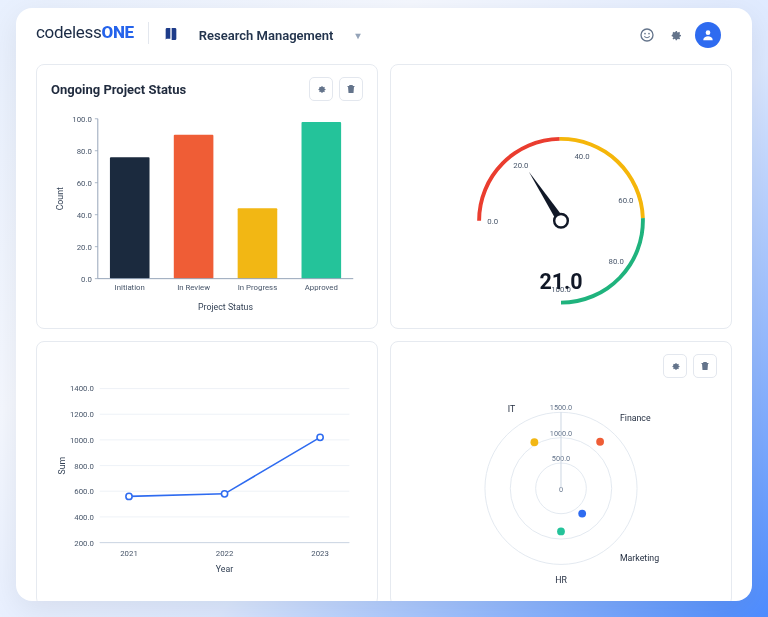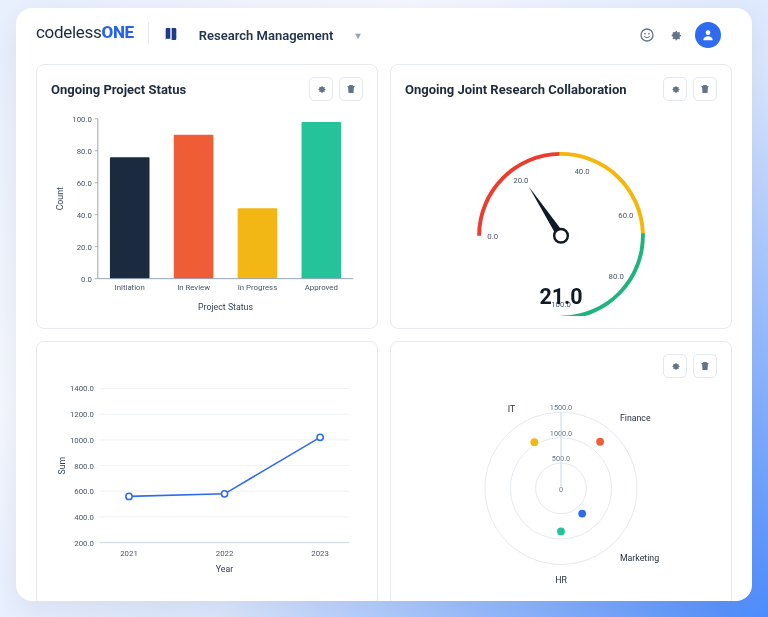--- a/index.html
+++ b/index.html
@@ -154,35 +154,20 @@
             <text x="277.25" y="186" text-anchor="middle" class="tick-label">Approved</text>
             <line x1="48" y1="10" x2="48" y2="174" stroke="#94a3b8" stroke-width="1"></line>
             <line x1="48" y1="174" x2="310" y2="174" stroke="#94a3b8" stroke-width="1"></line>
             <text x="179" y="206" text-anchor="middle" class="axis-title">Project Status</text>
             <text x="12" y="92" text-anchor="middle" class="axis-title" transform="rotate(-90 12 92)">Count</text>
           </svg>
       </div>
     </div>
 
     <div class="card">
-      <div class="card-header">
-        <div class="card-title">Ongoing Joint Research Collaboration</div>
-        <div class="card-actions">
-          <div class="action-btn">
-              <svg width="12" height="12" viewBox="0 0 24 24" fill="currentColor">
-                <path d="M12 8a4 4 0 1 0 0 8 4 4 0 0 0 0-8zm9 4-1.8-.3a7 7 0 0 0-.5-1.3l1-1.5-1.6-1.6-1.5 1a7 7 0 0 0-1.3-.5L15 6h-2l-.3 1.8a7 7 0 0 0-1.3.5l-1.5-1L8.3 8.9l1 1.5a7 7 0 0 0-.5 1.3L7 12v2l1.8.3c.1.4.3.9.5 1.3l-1 1.5 1.6 1.6 1.5-1c.4.2.9.4 1.3.5L13 20h2l.3-1.8c.4-.1.9-.3 1.3-.5l1.5 1 1.6-1.6-1-1.5c.2-.4.4-.9.5-1.3L21 14v-2z"></path>
-              </svg>
-            </div>
-          <div class="action-btn">
-              <svg width="12" height="12" viewBox="0 0 24 24" fill="currentColor">
-                <path d="M6 7h12l-1 13H7L6 7zm3-3h6l1 2H8l1-2zM4 6h16v1H4z"></path>
-              </svg>
-            </div>
-        </div>
-      </div>
       <div class="chart-body">
         <svg id="gauge-svg" width="100%" height="100%" viewBox="0 0 320 210">
             <path d="M74,130 A86,86 0 0 1 158.64917071118342,44.01060960657719 L158.7119999804307,48.010116136503825 A82,82 0 0 0 78,130 Z" fill="#ea3d2f"></path>
             <path d="M158.64917071118342,44.01060960657719 A86,86 0 0 1 245.95756419145292,127.29867471928097 L241.95953794999,127.42431775559348 A82,82 0 0 0 158.7119999804307,48.010116136503825 Z" fill="#f5b60a"></path>
             <path d="M245.95756419145292,127.29867471928097 A86,86 0 0 1 160.00000000000003,216 L160.00000000000003,212 A82,82 0 0 0 241.95953794999,127.42431775559348 Z" fill="#1fb37d"></path>
             <text x="90" y="133" text-anchor="middle" class="gauge-tick">0.0</text>
             <text x="118.85503233952687" y="76.36881039375368" text-anchor="middle" class="gauge-tick">20.0</text>
             <text x="181.6311896062463" y="66.42604385933925" text-anchor="middle" class="gauge-tick">40.0</text>
             <text x="226.57395614066075" y="111.36881039375366" text-anchor="middle" class="gauge-tick">60.0</text>
             <text x="216.6311896062463" y="174.14496766047316" text-anchor="middle" class="gauge-tick">80.0</text>

